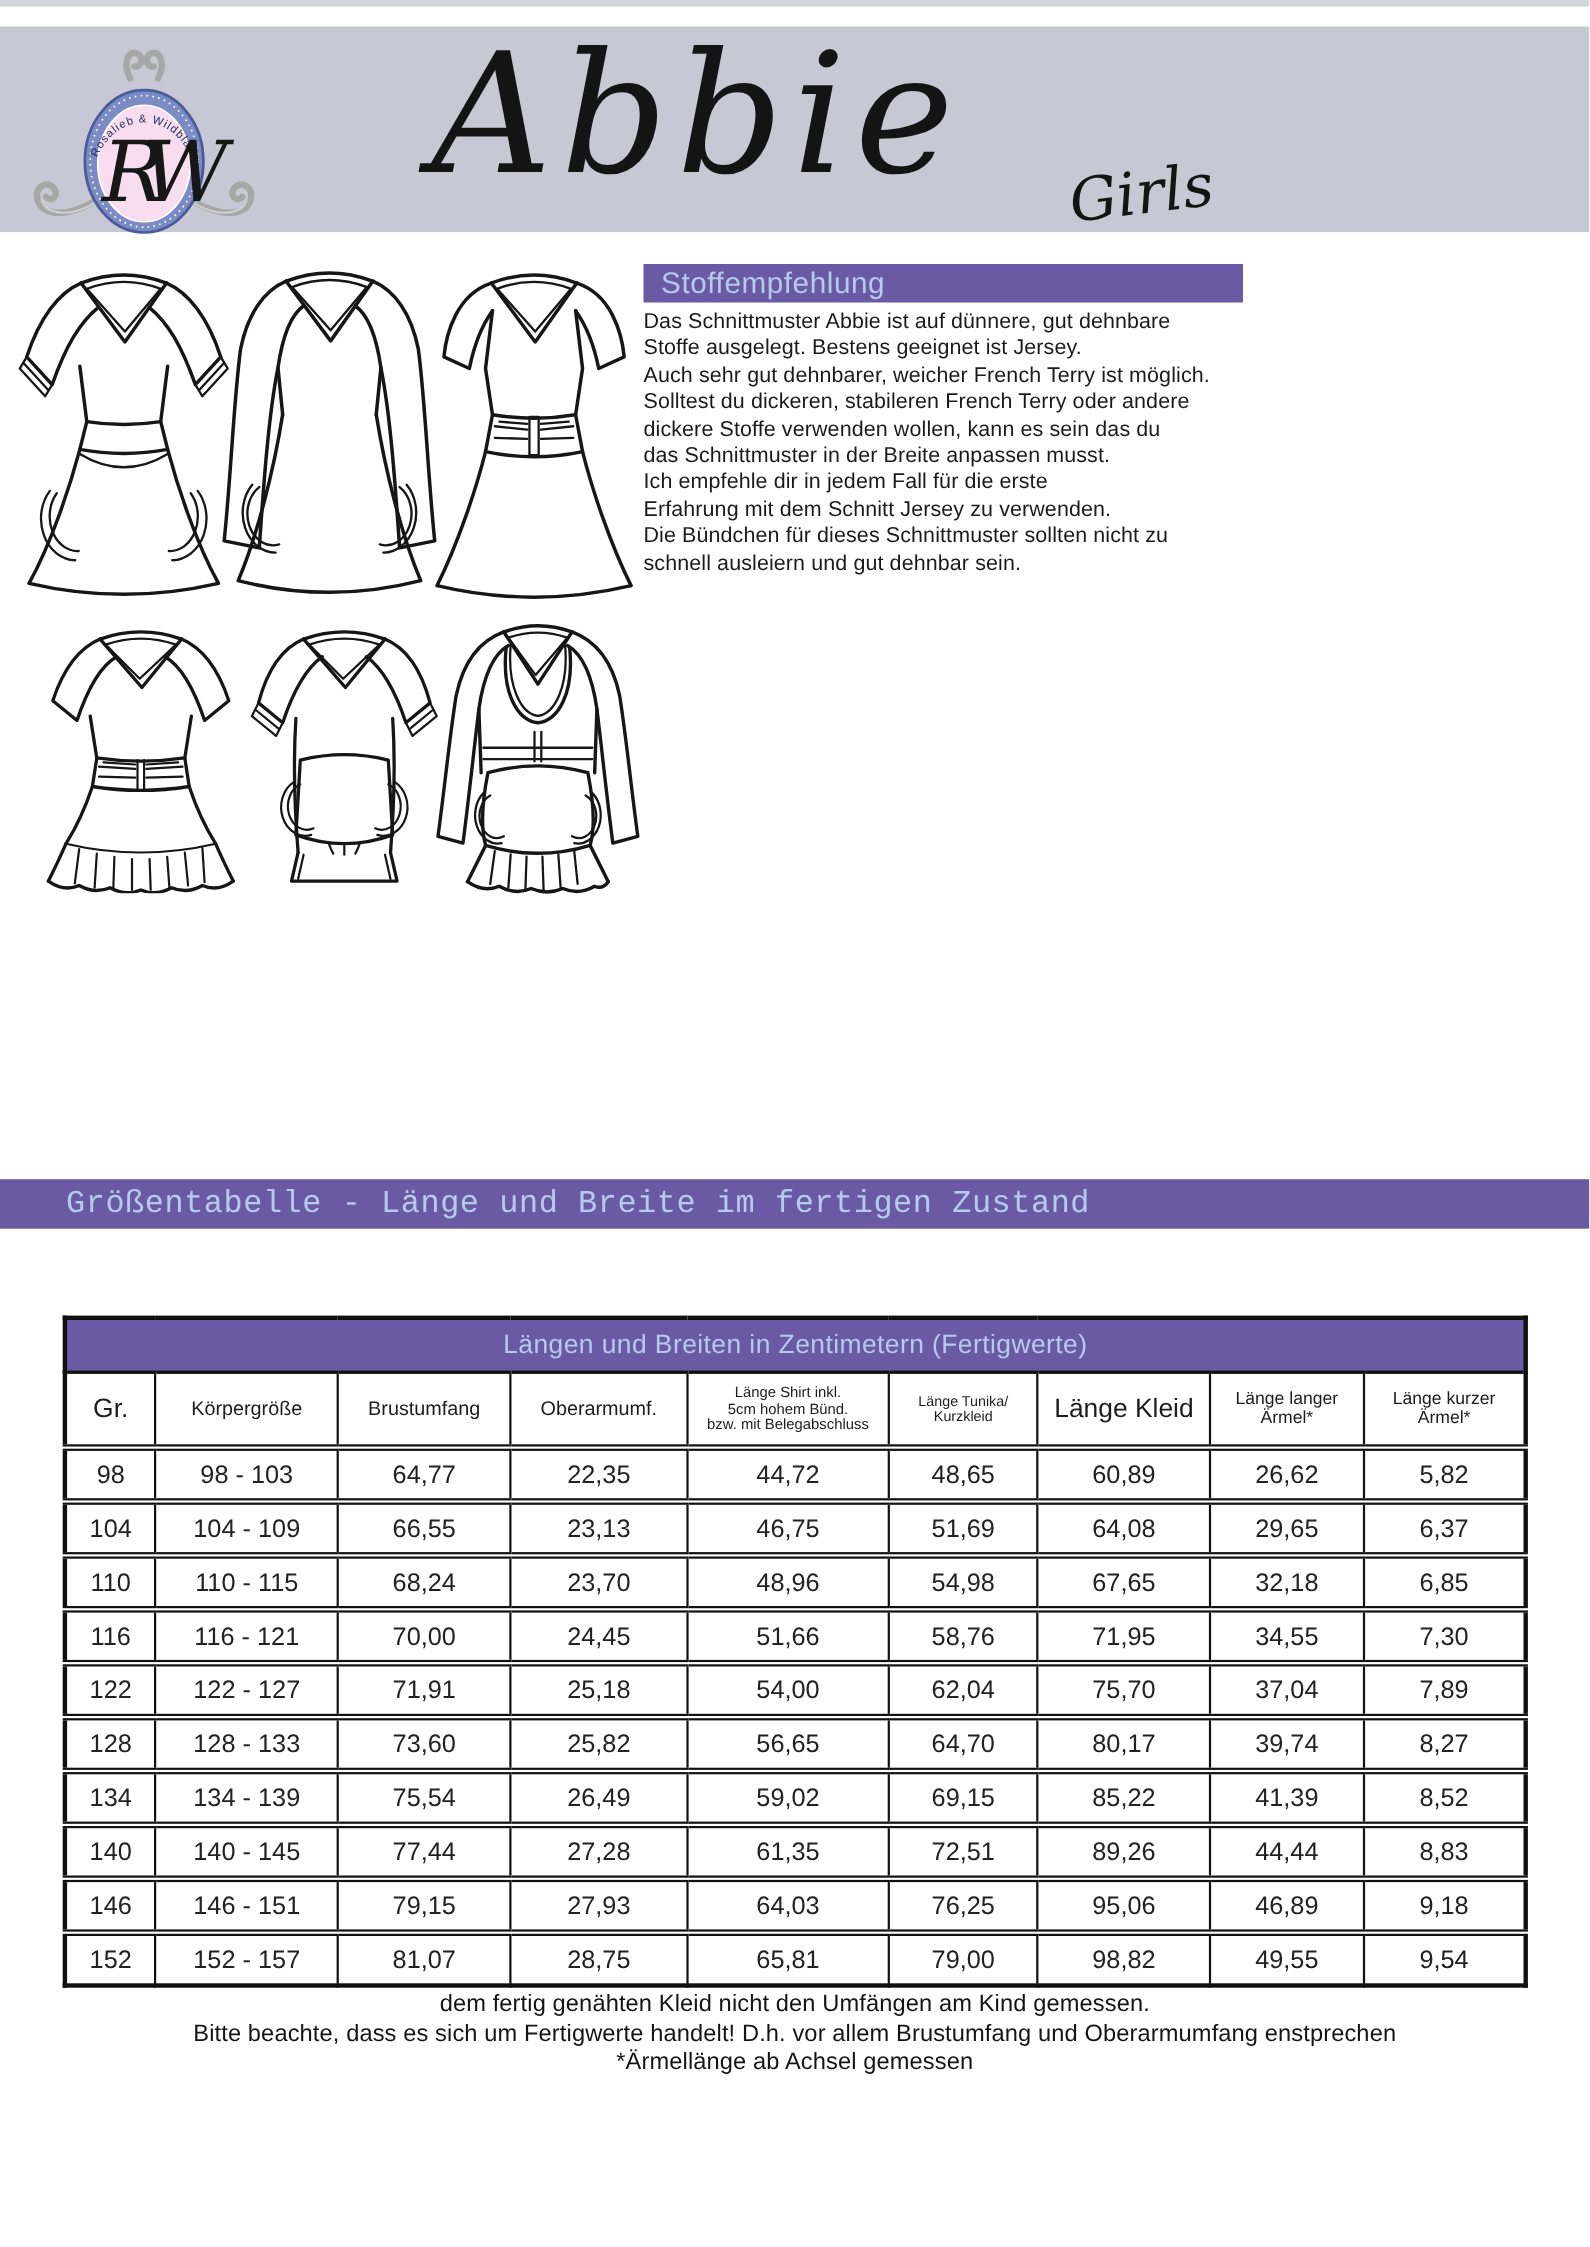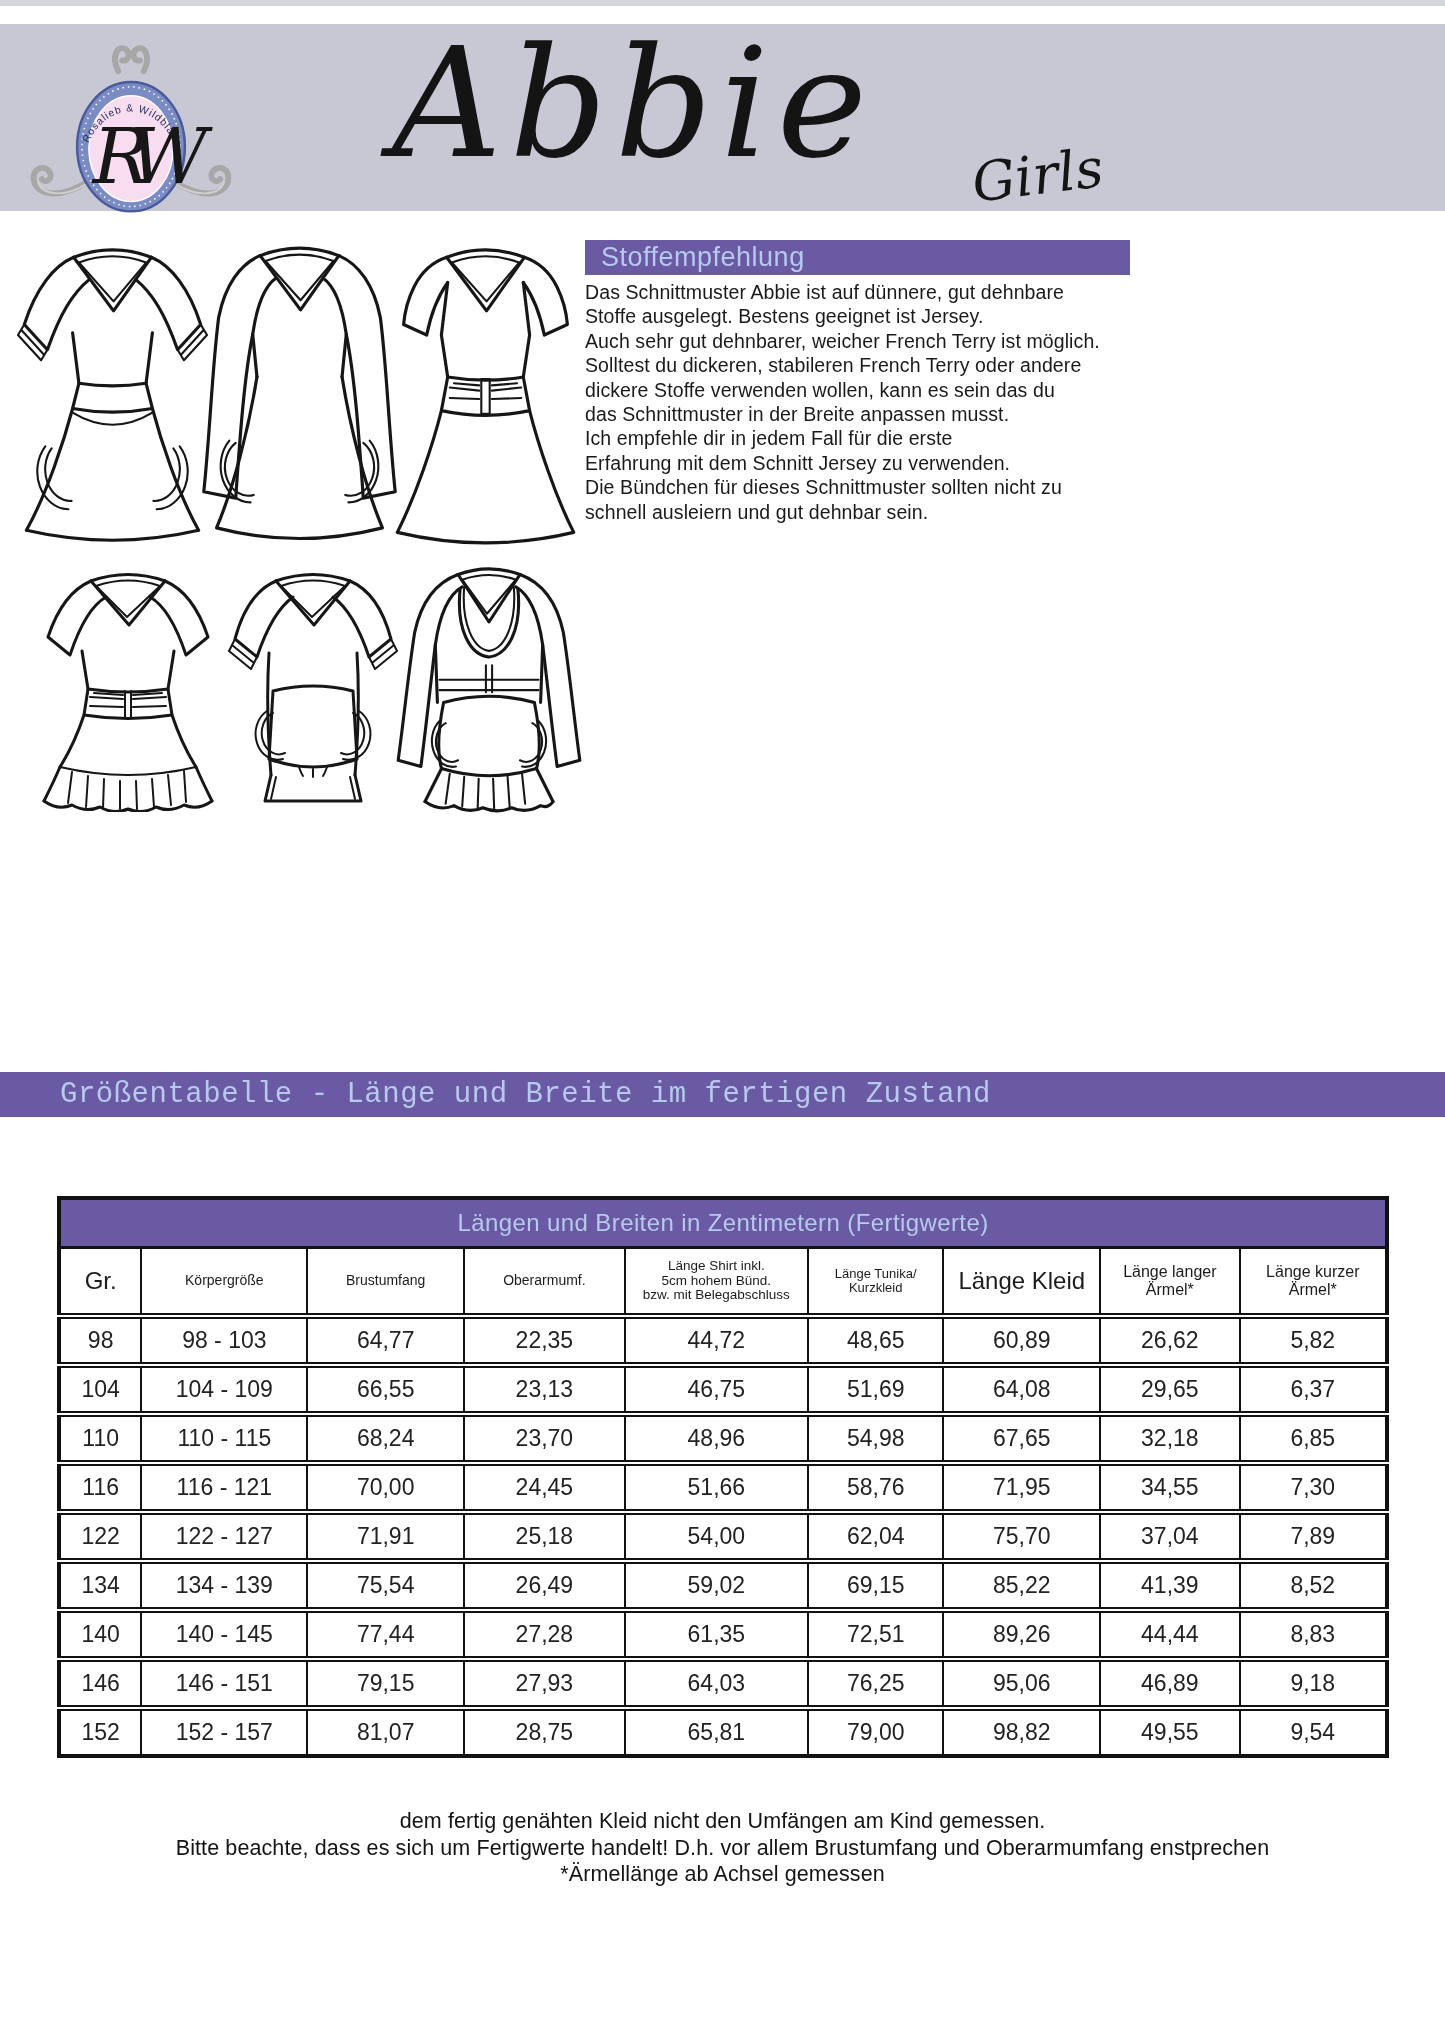--- a/index.html
+++ b/index.html
@@ -52,21 +52,21 @@
     font-weight:400;white-space:pre-line;overflow:hidden;
   }
   td.caption{
     background:#6a5aa3;color:#b7c9ee;font-size:24px;height:44px;border:3px solid #111;letter-spacing:.4px;
   }
   table.size th{height:62px;line-height:1.1;border-top:3px solid #111;border-bottom:3px solid #111;}
   table.size tbody td{height:41px;font-size:23px;border-top:6px double #111;color:#222;}
   col.col0{width:6.2%} col.col1{width:12.5%} col.col2{width:11.8%}
   col.col3{width:12.1%} col.col4{width:13.8%} col.col5{width:10.2%}
   col.col6{width:11.8%} col.col7{width:10.5%} col.col8{width:11.1%}
-  th.col0{font-size:24px} th.col1,th.col2,th.col3{font-size:14px}
+  th.col0{font-size:24px} th.col1,th.col2,th.col3{font-size:18px}
   th.col4{font-size:13.5px} th.col5{font-size:13px} th.col6{font-size:24px}
   th.col7,th.col8{font-size:16px}
   td.col0{font-size:21px;}
   
   .footer-notes{position:absolute;left:0;top:1808px;width:100%;text-align:center;}
   .footer-notes div{font-size:21.5px;line-height:26.5px;color:#141414;letter-spacing:.1px;}
 </style>
 </head>
 <body>
 
@@ -306,20 +306,31 @@
             <td class="col1">122 - 127</td>
             <td class="col2">71,91</td>
             <td class="col3">25,18</td>
             <td class="col4">54,00</td>
             <td class="col5">62,04</td>
             <td class="col6">75,70</td>
             <td class="col7">37,04</td>
             <td class="col8">7,89</td>
           </tr>
           <tr>
+            <td class="col0">128</td>
+            <td class="col1">128 - 133</td>
+            <td class="col2">73,60</td>
+            <td class="col3">25,82</td>
+            <td class="col4">56,65</td>
+            <td class="col5">64,70</td>
+            <td class="col6">80,17</td>
+            <td class="col7">39,74</td>
+            <td class="col8">8,27</td>
+          </tr>
+          <tr>
             <td class="col0">134</td>
             <td class="col1">134 - 139</td>
             <td class="col2">75,54</td>
             <td class="col3">26,49</td>
             <td class="col4">59,02</td>
             <td class="col5">69,15</td>
             <td class="col6">85,22</td>
             <td class="col7">41,39</td>
             <td class="col8">8,52</td>
           </tr>

